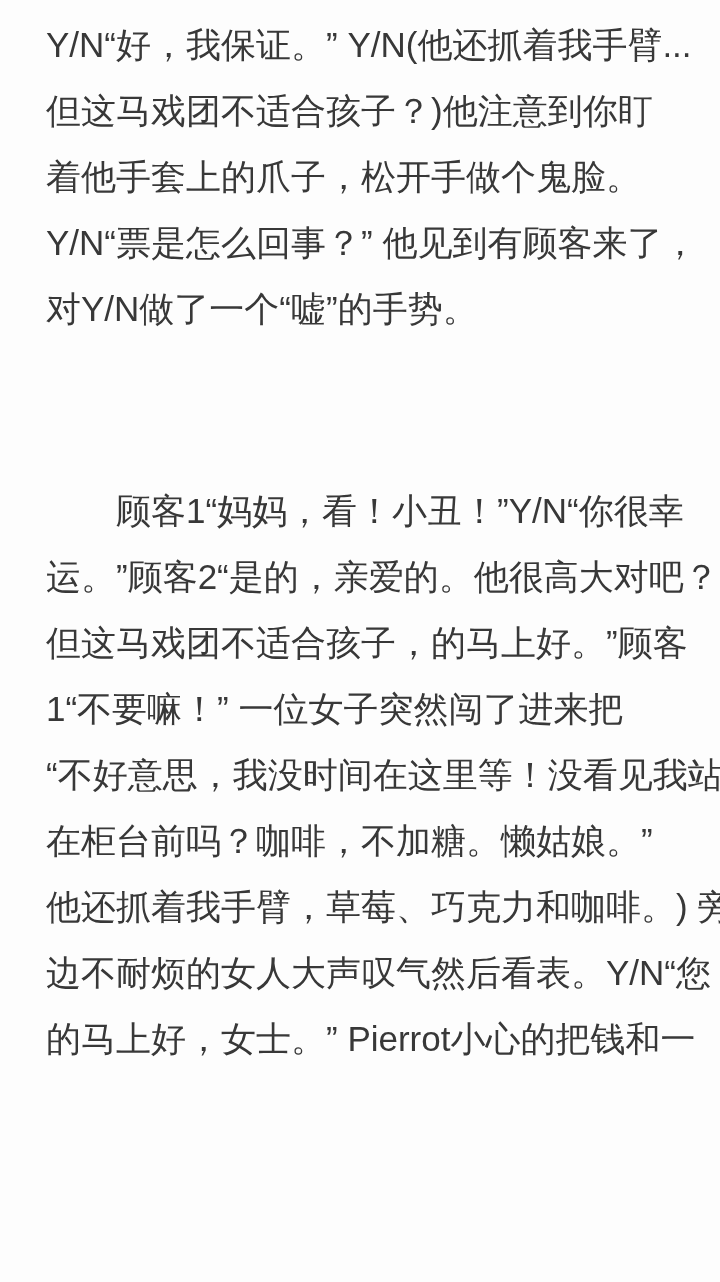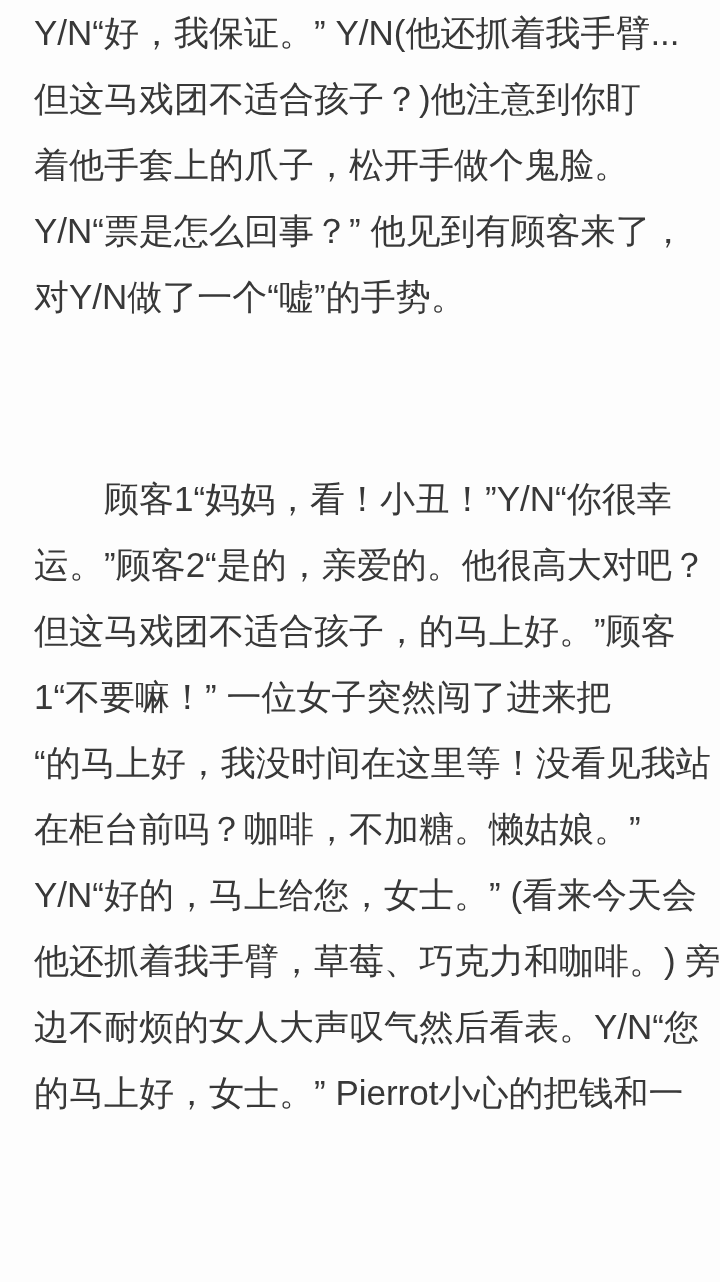--- a/index.html
+++ b/index.html
@@ -12,21 +12,21 @@
     background: #fdfdfd;
     overflow: hidden;
     font-family: "Liberation Sans", "DejaVu Sans", sans-serif;
   }
   .reader {
     width: 652px;
     padding: 0 34px;
     color: #383838;
   }
   .para {
-    margin: 0;
+    margin: 12px;
   }
   .para-2 {
     margin-top: 136px;
   }
   .line {
     font-size: 35px;
     line-height: 66px;
     height: 66px;
     white-space: nowrap;
     font-weight: 400;
@@ -46,21 +46,20 @@
     <div class="line">着他手套上的爪子，松开手做个鬼脸。</div>
     <div class="line">Y/N“票是怎么回事？” 他见到有顾客来了，</div>
     <div class="line">对Y/N做了一个“嘘”的手势。</div>
   </section>
 
   <section class="para para-2">
     <div class="line indent">顾客1“妈妈，看！小丑！”Y/N“你很幸</div>
     <div class="line">运。”顾客2“是的，亲爱的。他很高大对吧？</div>
     <div class="line">但这马戏团不适合孩子，的马上好。”顾客</div>
     <div class="line">1“不要嘛！” 一位女子突然闯了进来把</div>
-    <div class="line">“的马上好，我没时间在这里等！没看见我站</div>
+    <div class="line">“不好意思，我没时间在这里等！没看见我站</div>
     <div class="line">在柜台前吗？咖啡，不加糖。懒姑娘。”</div>
-    <div class="line">Y/N“好的，马上给您，女士。” (看来今天会</div>
     <div class="line">他还抓着我手臂，草莓、巧克力和咖啡。) 旁</div>
     <div class="line">边不耐烦的女人大声叹气然后看表。Y/N“您</div>
     <div class="line">的马上好，女士。” Pierrot小心的把钱和一</div>
   </section>
 
 </main>
 
 </body></html>

